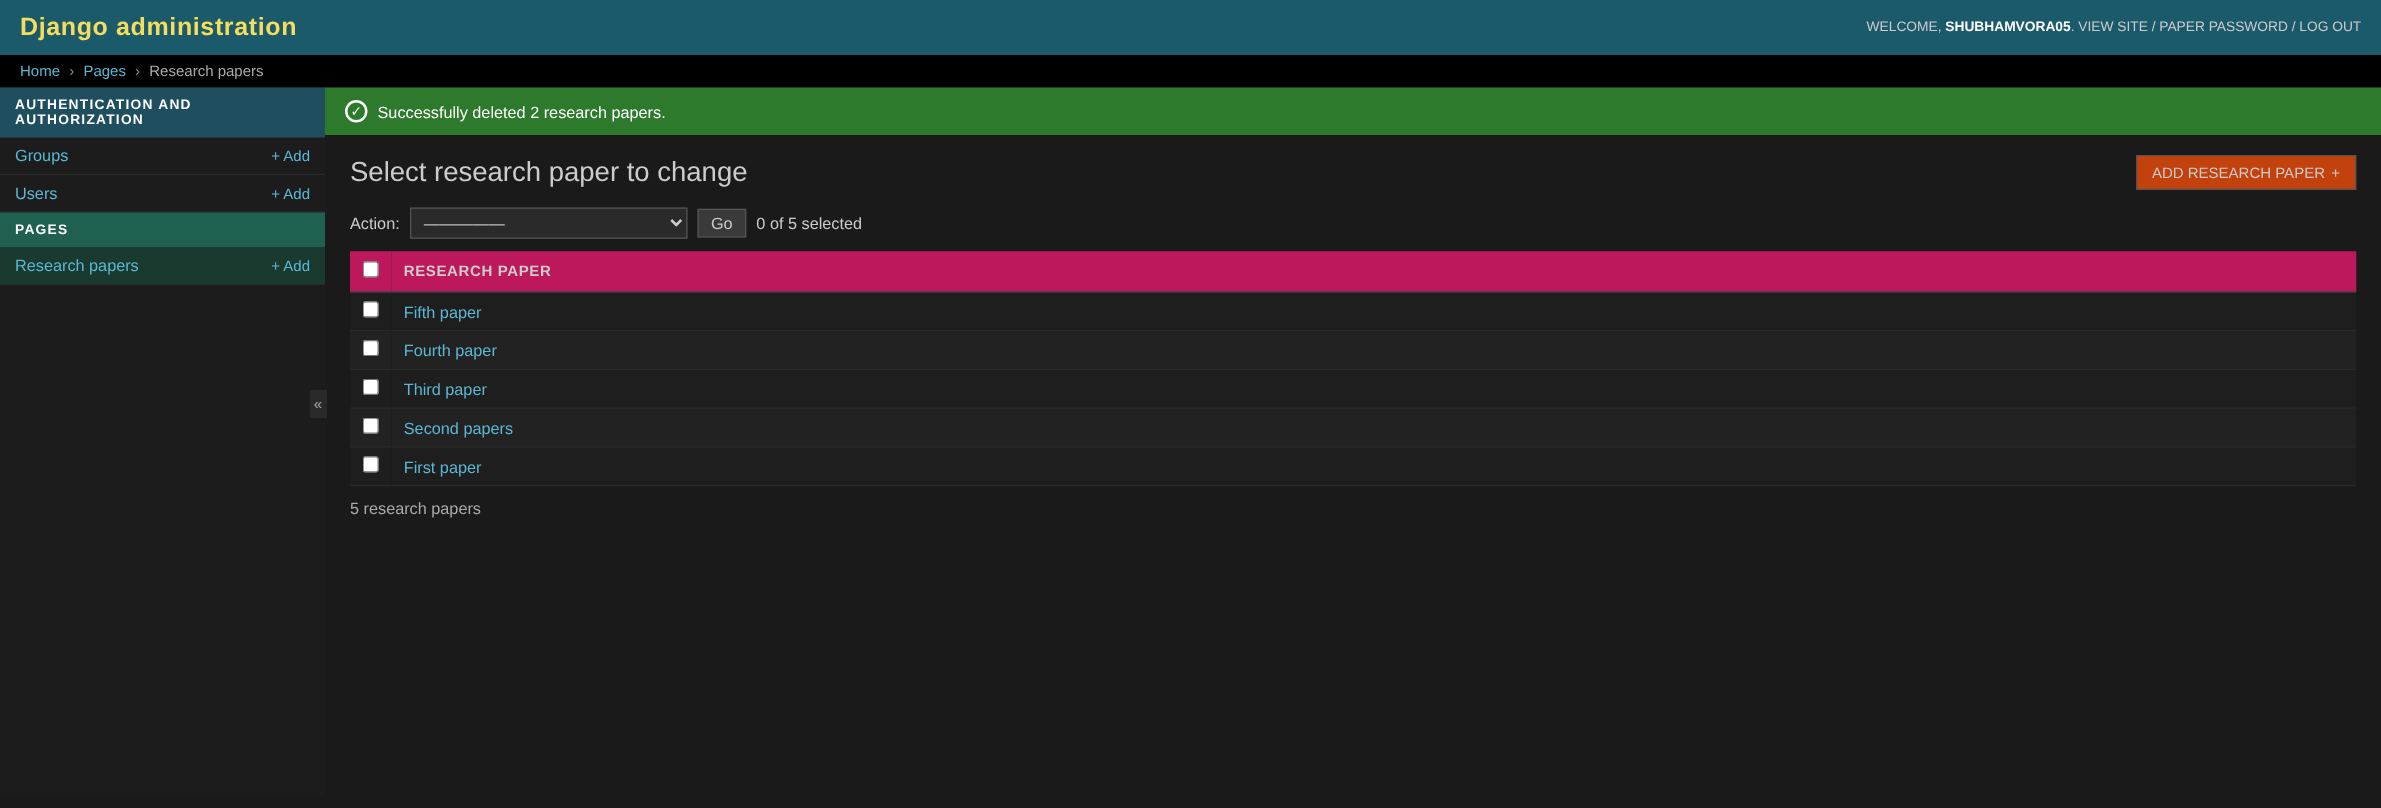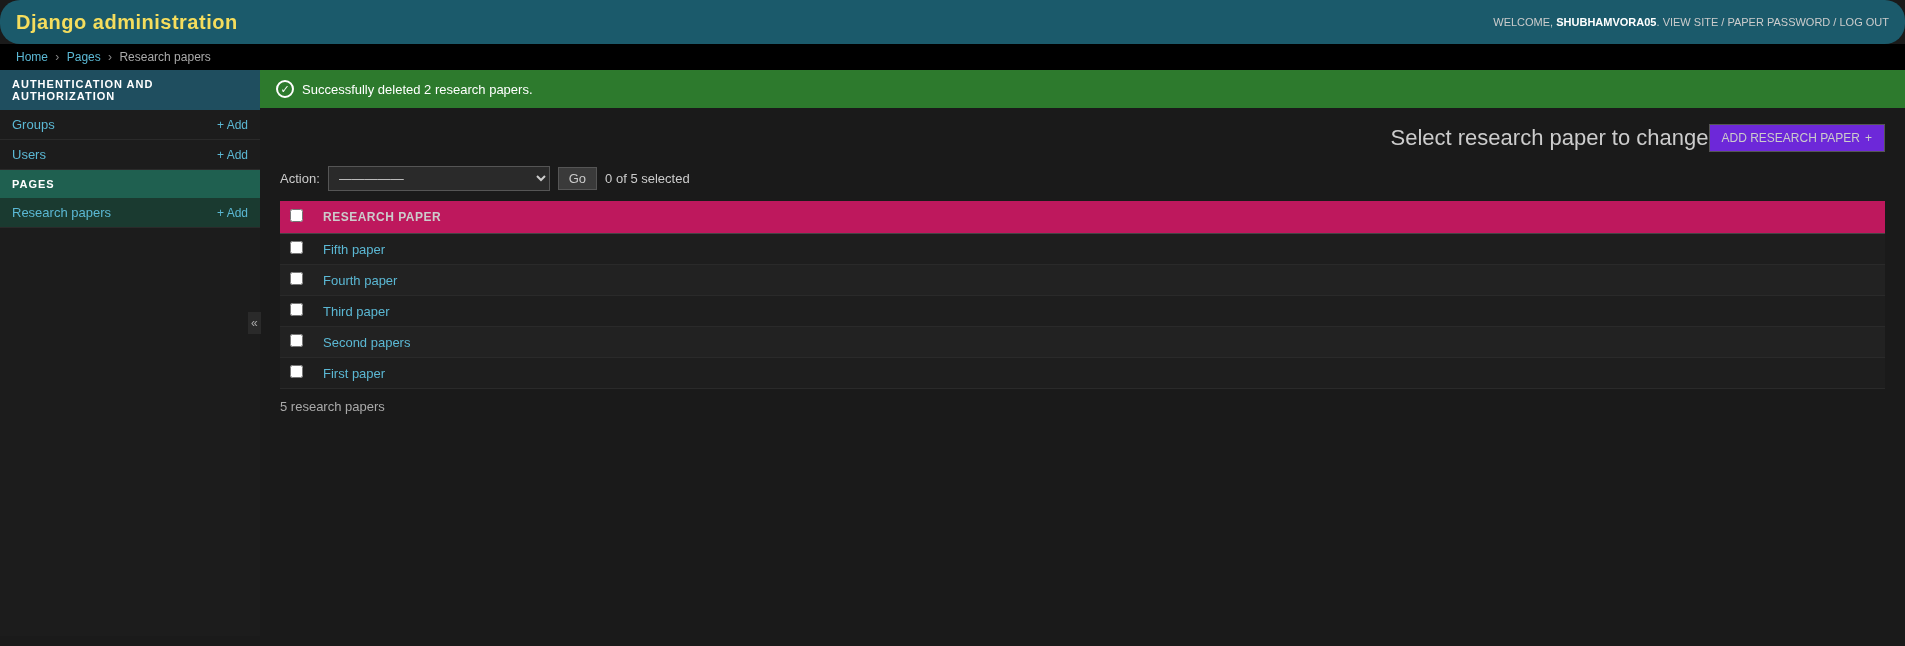--- a/index.html
+++ b/index.html
@@ -134,30 +134,30 @@
     }
 
     
     #content {
       padding: 16px 20px;
     }
 
     .content-header {
       display: flex;
       align-items: center;
-      justify-content: flex-end;
+      justify-content: space-between;
       margin-bottom: 14px;
     }
     .content-title {
       font-size: 22px;
       font-weight: normal;
       color: #ccc;
     }
     .add-button {
-      background: #6d28d9;
+      background: #c2410c;
       color: #ccc;
       border: 1px solid #555;
       padding: 6px 12px;
       font-size: 12px;
       cursor: pointer;
       display: flex;
       align-items: center;
       gap: 5px;
       text-decoration: none;
     }
@@ -235,21 +235,21 @@
 
     .result-count {
       margin-top: 10px;
       font-size: 13px;
       color: #aaa;
     }
   </style>
 </head>
 <body>
 
-<div id="header" style="background: rgb(27, 90, 107); border-radius: 20px;">
+<div id="header" style="background: rgb(27, 90, 107);">
   <h1 style="color: rgb(245, 221, 93);">Django administration</h1>
   <div id="user-tools">
     <span>WELCOME,</span>
     <strong>SHUBHAMVORA05</strong>.
     <a href="#">VIEW SITE</a>
     /
     <a href="#">PAPER PASSWORD</a>
     /
     <a href="#">LOG OUT</a>
   </div>

